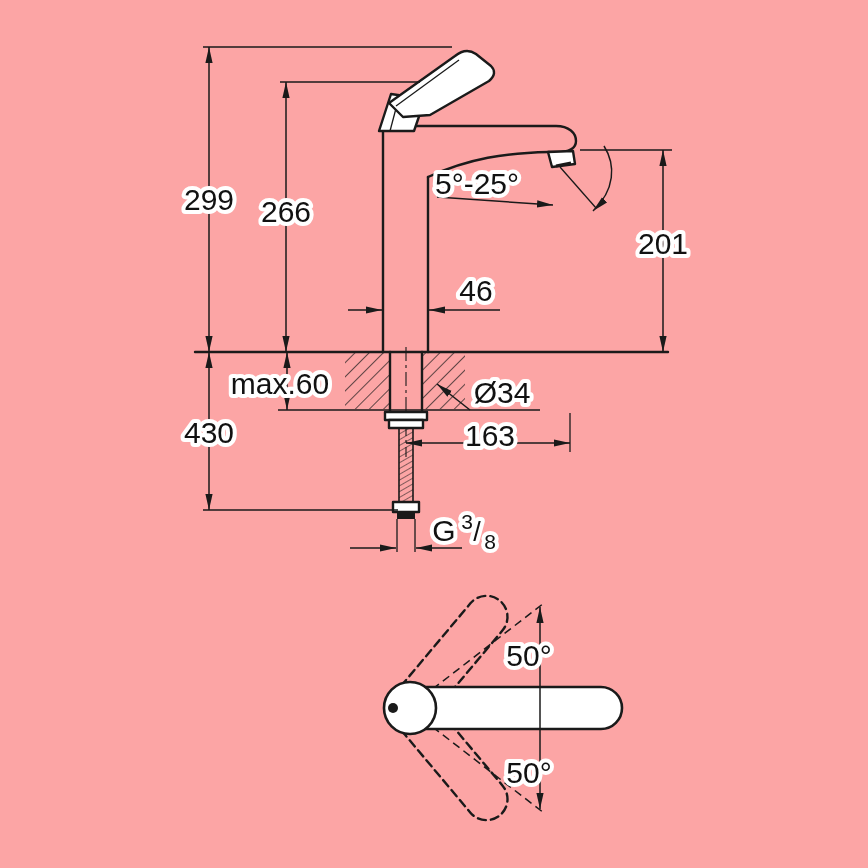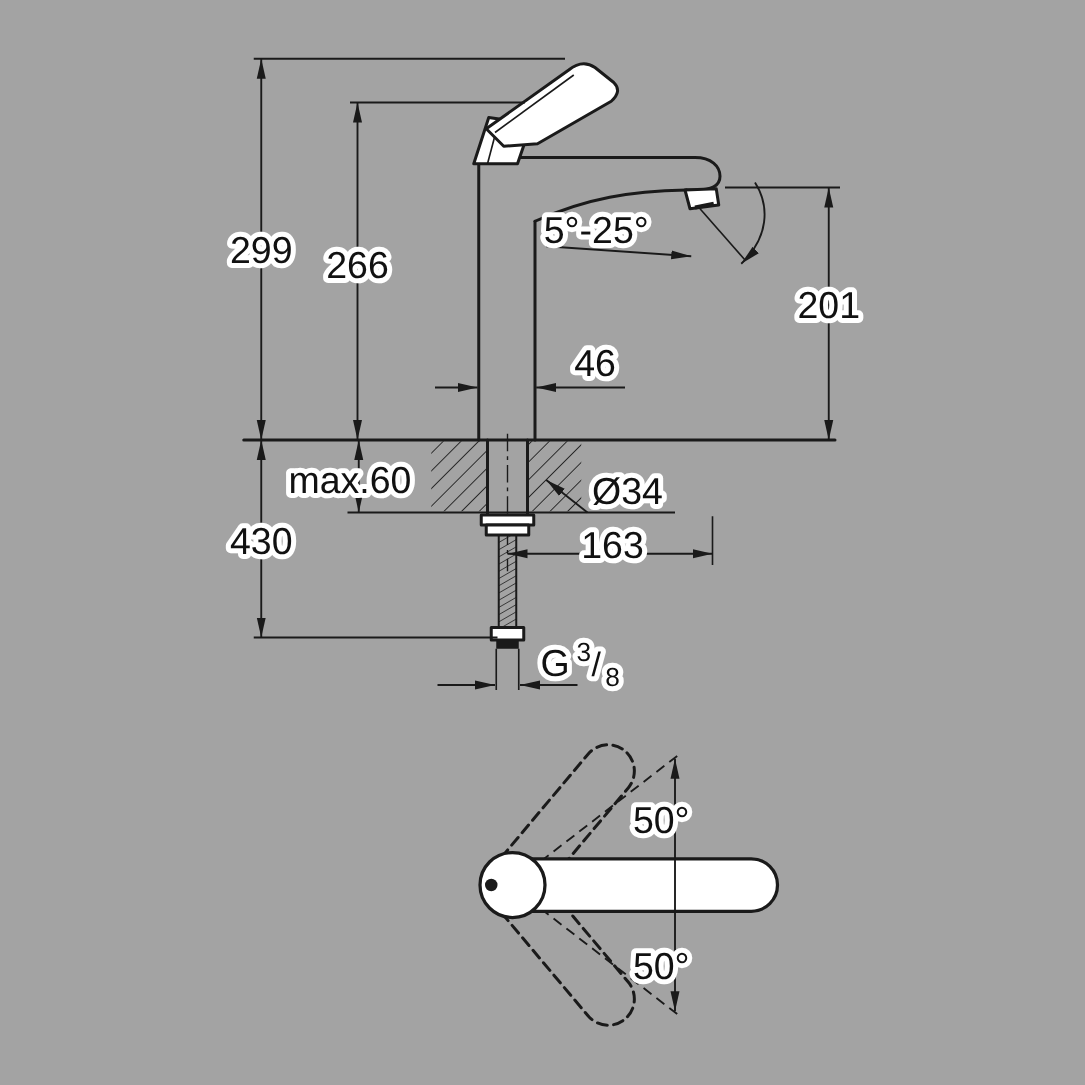--- a/index.html
+++ b/index.html
@@ -1,16 +1,16 @@
 <!DOCTYPE html>
 <html><head>
 <meta charset="utf-8">
 <style>
   html,body{margin:0;padding:0;background:#fff;}
-  .stage{position:relative;width:868px;height:868px;background:#a3a3a3;overflow:hidden;
+  .stage{position:relative;width:868px;height:868px;background:#fca5a5;overflow:hidden;
          font-family:"Liberation Sans",sans-serif;}
   svg{display:block;}
   .ol {fill:none;stroke:#1a1a1a;stroke-width:2.4;stroke-linejoin:round;stroke-linecap:round;}
   .olf{fill:#ffffff;stroke:#1a1a1a;stroke-width:2.4;stroke-linejoin:round;}
   .dl {fill:none;stroke:#1a1a1a;stroke-width:1.5;}
   .xl {fill:none;stroke:#1a1a1a;stroke-width:1.3;}
   .dash{stroke-dasharray:8 5;}
   .cl {fill:none;stroke:#1a1a1a;stroke-width:1.1;stroke-dasharray:14 4 3 4;}
   .lbl{font-family:"Liberation Sans",sans-serif;font-size:30px;fill:#111;text-anchor:middle;
        paint-order:stroke;stroke:#fff;stroke-width:8px;stroke-linejoin:round;}

